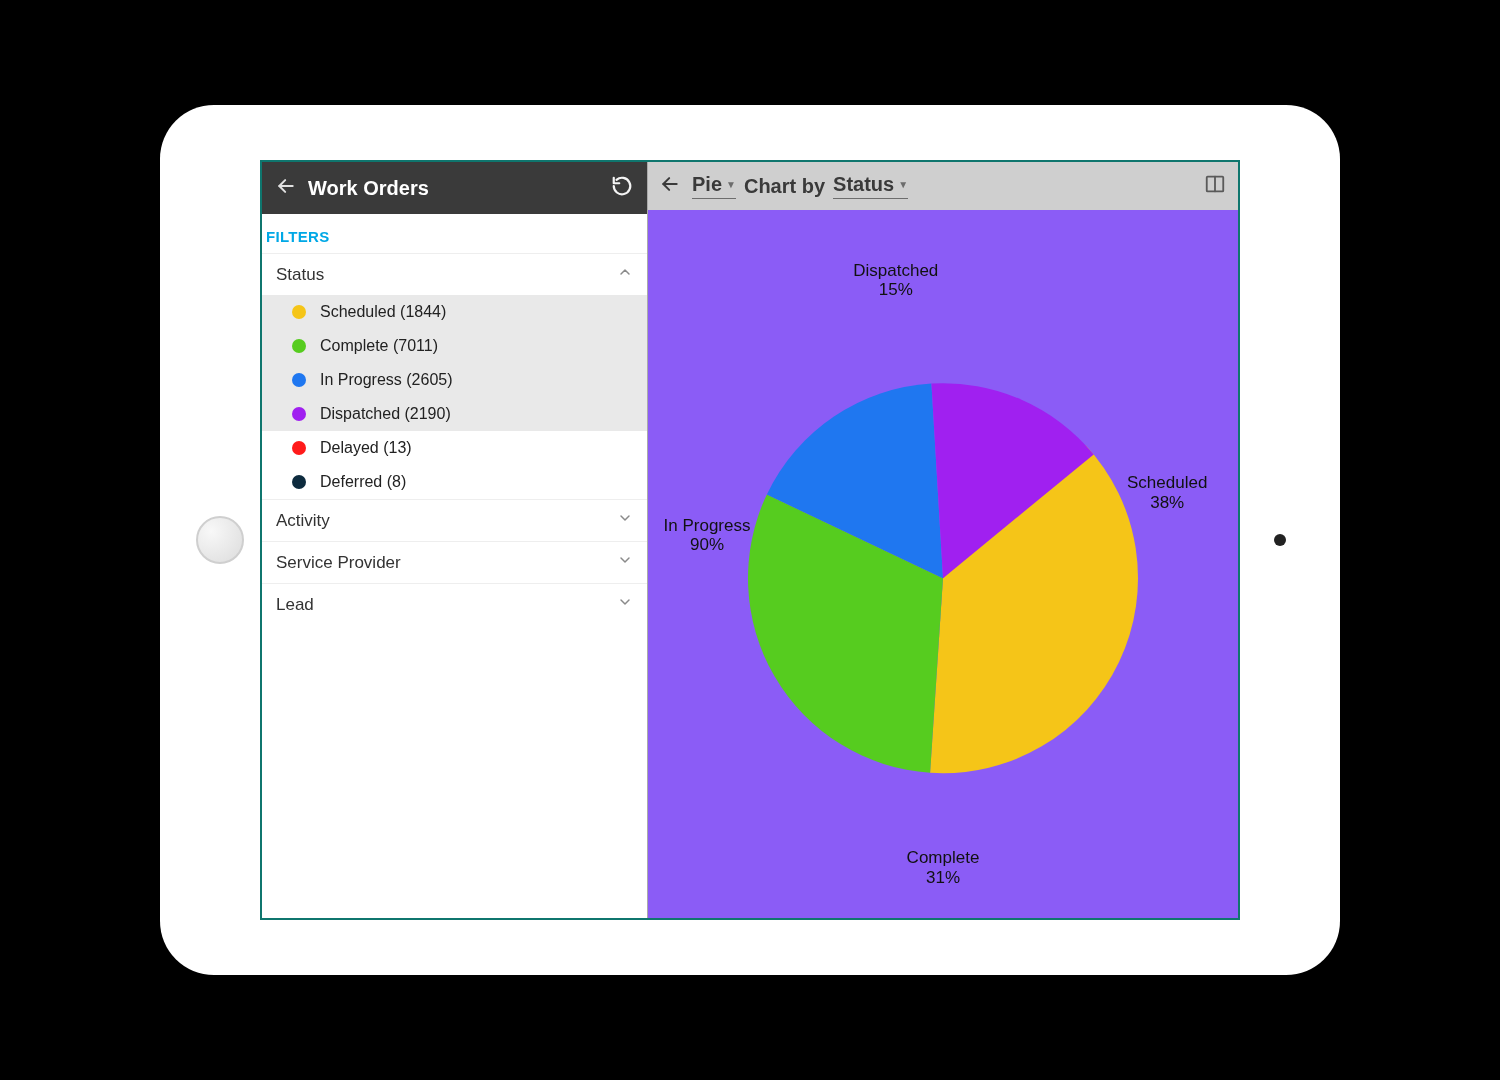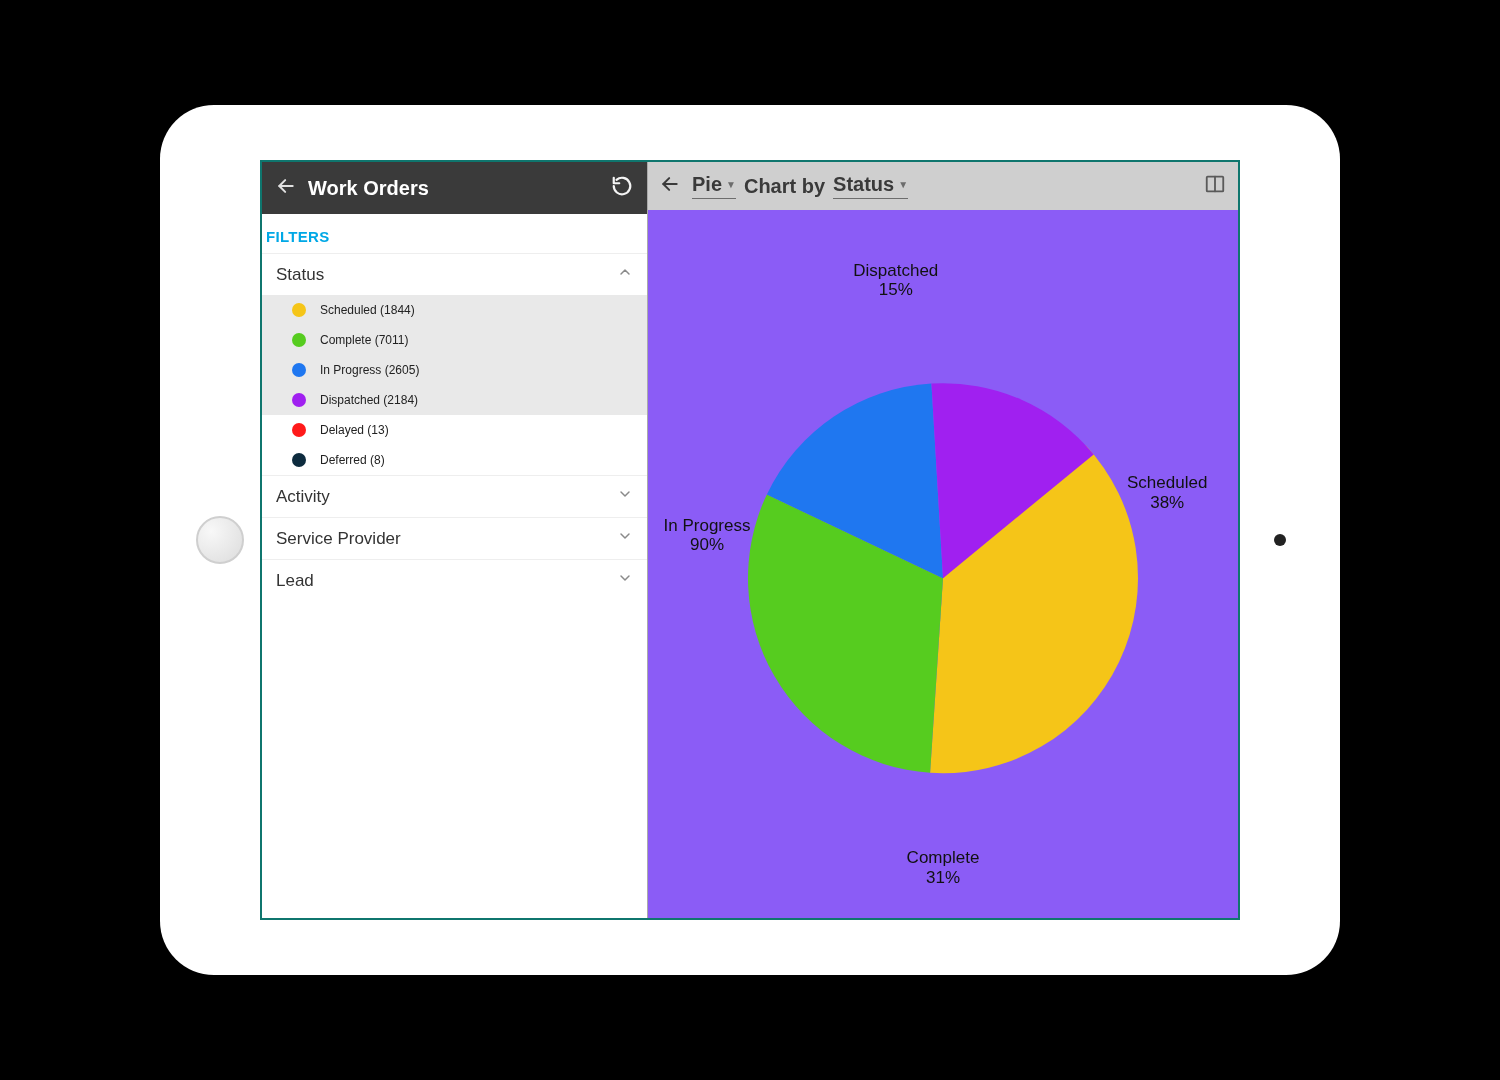--- a/index.html
+++ b/index.html
@@ -96,21 +96,21 @@
     color: #333;
     border-top: 1px solid #eee;
     cursor: pointer;
   }
   .filter-section-header:first-of-type { border-top: none; }
   .status-items { background: #fff; }
   .status-item {
     display: flex;
     align-items: center;
     padding: 8px 14px 8px 30px;
-    font-size: 12px;
+    font-size: 16px;
     color: #222;
     cursor: pointer;
   }
   .status-item.selected { background: #e9e9e9; }
   .status-dot {
     width: 14px; height: 14px; border-radius: 50%;
     margin-right: 14px;
     flex-shrink: 0;
   }
   .chevron { color: #8a8a8a; }
@@ -211,21 +211,21 @@
           <div class="status-item selected">
             <span class="status-dot" style="background: rgb(86, 204, 31);"></span>
             <span>Complete (7011)</span>
           </div>
           <div class="status-item selected">
             <span class="status-dot" style="background: rgb(31, 119, 240);"></span>
             <span>In Progress (2605)</span>
           </div>
           <div class="status-item selected">
             <span class="status-dot" style="background: rgb(160, 32, 240);"></span>
-            <span>Dispatched (2184)</span>
+            <span>Dispatched (2190)</span>
           </div>
           <div class="status-item">
             <span class="status-dot" style="background: rgb(255, 26, 26);"></span>
             <span>Delayed (13)</span>
           </div>
           <div class="status-item">
             <span class="status-dot" style="background: rgb(13, 43, 62);"></span>
             <span>Deferred (8)</span>
           </div>
         </div>

